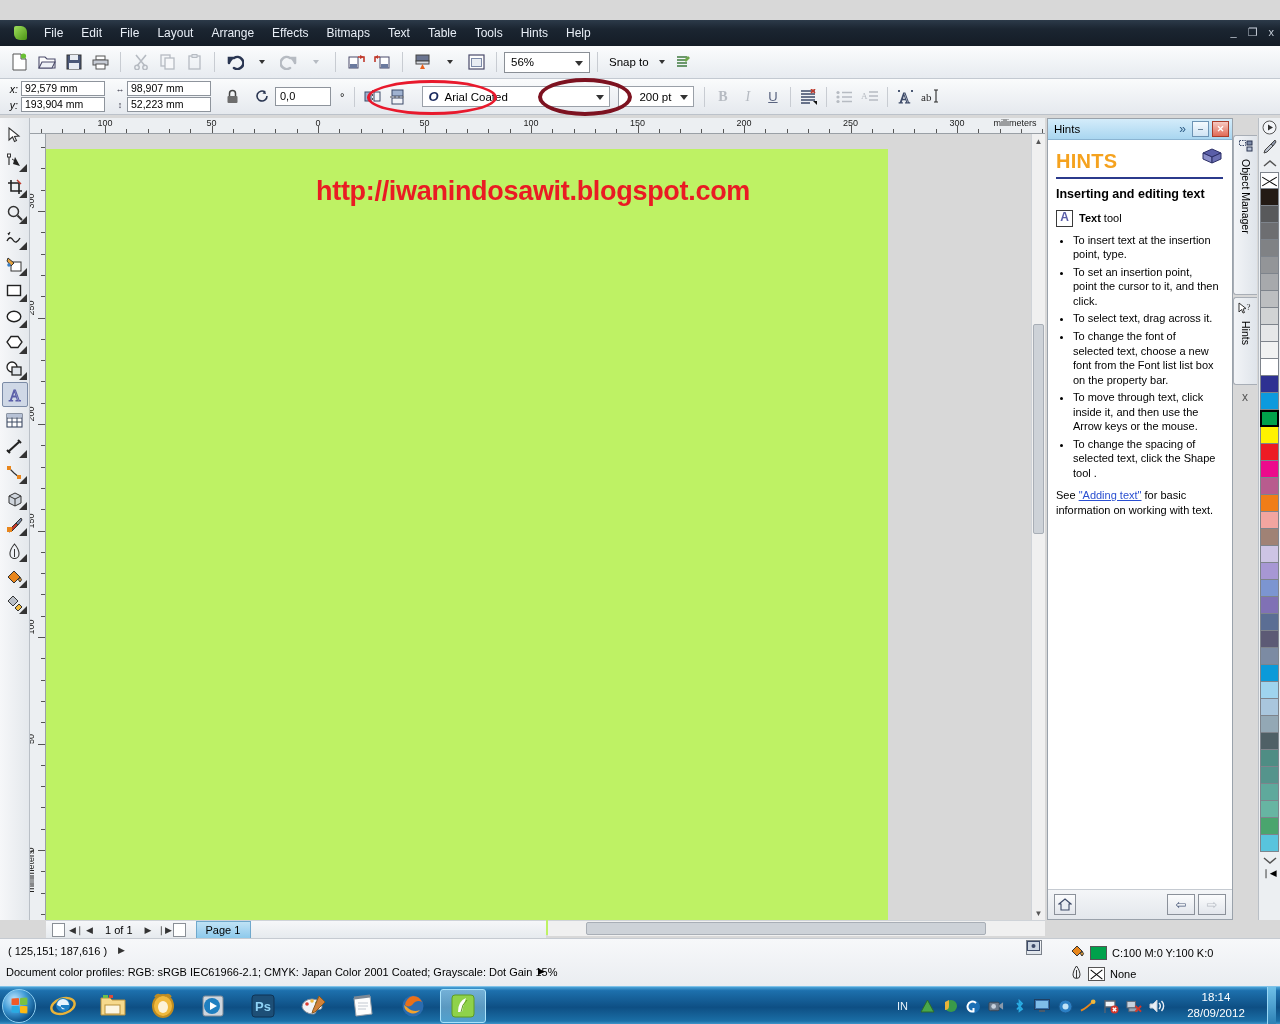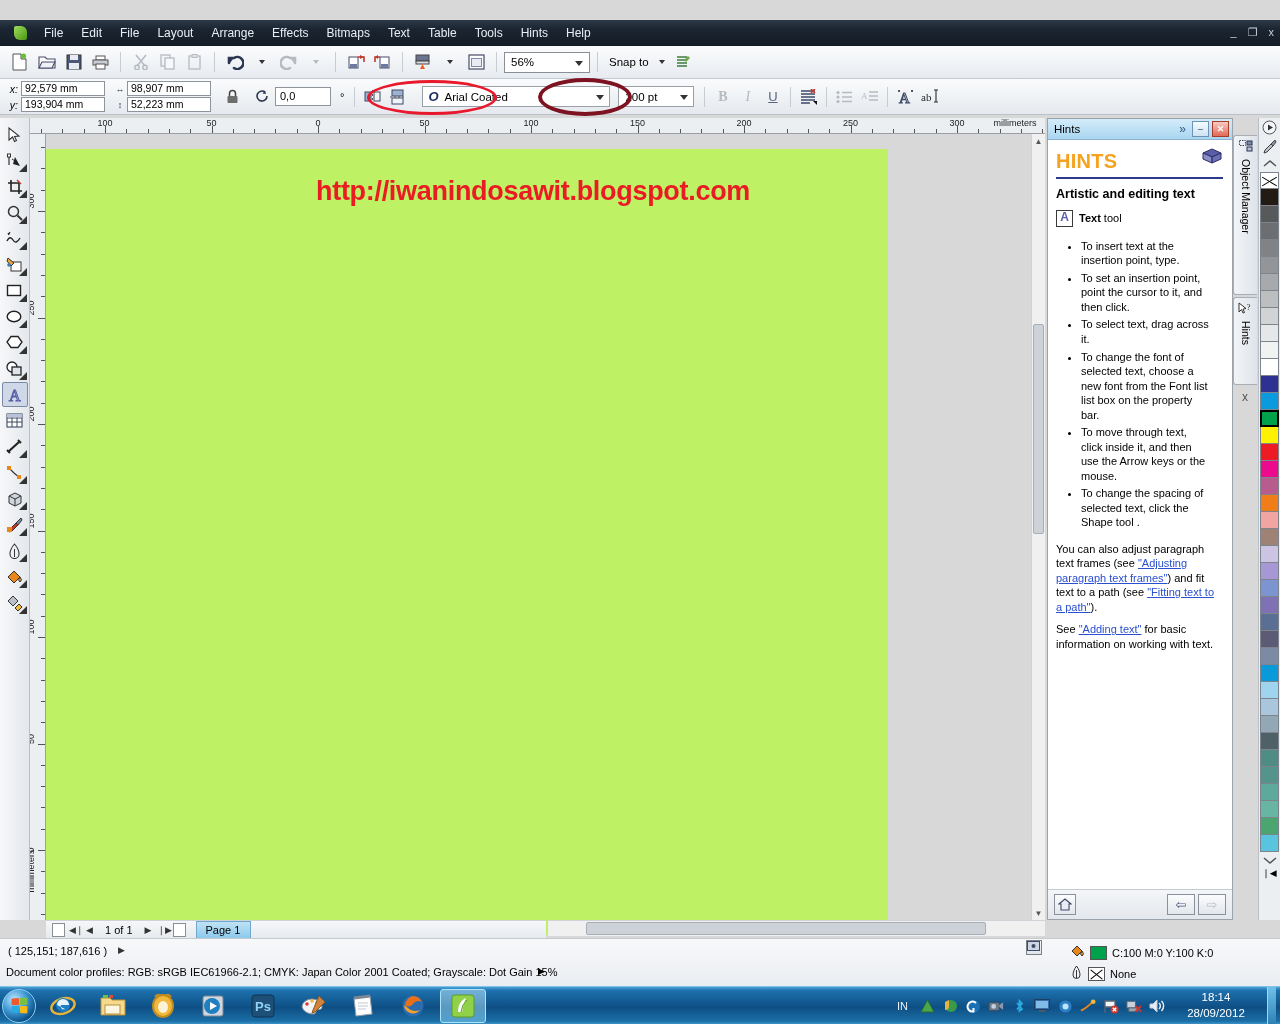--- a/index.html
+++ b/index.html
@@ -79,21 +79,21 @@
   .wh-ico{ width:14px;text-align:center;font-size:9px;color:#334;}
   .wh-fld{ width:84px;height:15px;border:1px solid #8e949c;background:#fff;font-size:10.5px;padding-left:3px;line-height:13px;}
   .rot-fld{ width:56px;height:19px;border:1px solid #8e949c;background:#fff;font-size:11px;padding-left:4px;line-height:17px;}
   .fontbox{
     width:188px;height:21px;border:1px solid #9aa0a8;background:#fff;
     display:flex;align-items:center;gap:6px;padding-left:5px;font-size:11.5px;position:relative;
   }
   .fontbox .fcaret{ position:absolute;right:5px;top:8px;border-left:4px solid transparent;border-right:4px solid transparent;border-top:5px solid #333;}
   .sizebox{
     width:76px;height:21px;border:1px solid #9aa0a8;background:#fff;
-    display:flex;align-items:center;padding-left:6px;font-size:11.5px;position:relative;
+    display:flex;align-items:center;padding-left:20px;font-size:11.5px;position:relative;
   }
   .sizebox .fcaret{ position:absolute;right:5px;top:8px;border-left:4px solid transparent;border-right:4px solid transparent;border-top:5px solid #333;}
   .grayglyph{ color:#b6bbc2; }
 
   
   .ellipse{ position:absolute; border-radius:50%; pointer-events:none; }
   #ell-font{ left:367px; top:80px; width:130px; height:35px; border:3px solid #e8192c; }
   #ell-size{ left:538px; top:78px; width:94px; height:38px; border:4px solid #7d1220; }
 
   
@@ -195,21 +195,21 @@
   .dt-b{ width:17px;height:16px; border:1px solid #6d94b4; background:linear-gradient(to bottom,#f4fafe,#cfe4f4);
          display:flex;align-items:center;justify-content:center; font-size:9px; color:#1d3d5c;}
   .dt-b.x{ background:linear-gradient(to bottom,#f7c9c2,#e06a56); border-color:#a93b28; color:#fff; font-weight:bold;}
   .hints-body{ padding:8px 9px 0 8px; font-size:11px; line-height:1.32; }
   .hints-h{ color:#f5a21e; font-size:20px; font-weight:bold; letter-spacing:.3px; }
   .hints-rule{ height:2px; background:#2b3a8c; margin:3px 0 7px; }
   .hints-sub{ font-size:12.5px; font-weight:bold; margin-bottom:7px; }
   .tooline{ display:flex; align-items:center; gap:6px; margin-bottom:6px; }
   .tool-a-box{ width:17px;height:17px;border:1.5px solid #3a3a3a;display:flex;align-items:center;justify-content:center;
                font-size:12px;font-weight:bold;color:#5a5ea8;}
-  .hint-ul{ margin:12px; padding-left:13px; }
+  .hint-ul{ margin:4px; padding-left:13px; }
   .hint-ul li{ margin-bottom:3px; }
   .hints-p{ margin:8px 0 0; }
   .hlink{ color:#2a4fd0; text-decoration:underline; }
   .docker-foot{
     position:absolute; left:0; bottom:0; width:184px; height:30px;
     background:linear-gradient(to bottom,#f4f6f8,#e3e7ec); border-top:1px solid #c5cad1;
     display:flex; align-items:center; padding:0 6px;
   }
   .df-home{ width:22px;height:21px;border:1px solid #8b919a;background:linear-gradient(to bottom,#fbfcfd,#e2e6ec);
             display:flex;align-items:center;justify-content:center;}
@@ -828,36 +828,33 @@
         <div class="hints-h">HINTS</div>
         <span>
           <svg width="22" height="20" viewBox="0 0 22 20">
               <path d="M2 5 L11 1 L20 5 L11 9z" fill="#5a5ea8" stroke="#2b2e66"></path>
               <path d="M2 5 v6 L11 15 V9z" fill="#8a8ec9" stroke="#2b2e66"></path>
               <path d="M20 5 v6 L11 15 V9z" fill="#6b6fb3" stroke="#2b2e66"></path>
             </svg>
         </span>
       </div>
       <div class="hints-rule"></div>
-      <div class="hints-sub">Artistic and editing text</div>
+      <div class="hints-sub">Inserting and editing text</div>
       <div class="tooline">
         <span class="tool-a-box">A</span>
         <span><b>Text</b><span> tool</span></span>
       </div>
       <ul class="hint-ul">
         <li>To insert text at the insertion point, type.</li>
         <li>To set an insertion point, point the cursor to it, and then click.</li>
         <li>To select text, drag across it.</li>
         <li>To change the font of selected text, choose a new font from the Font list list box on the property bar.</li>
         <li>To move through text, click inside it, and then use the Arrow keys or the mouse.</li>
         <li>To change the spacing of selected text, click the Shape tool .</li>
       </ul>
-      <p class="hints-p">
-        <span>You can also adjust paragraph text frames (see </span><a class="hlink">"Adjusting paragraph text frames"</a><span>) and fit text to a path (see </span><a class="hlink">"Fitting text to a path"</a><span>).</span>
-      </p>
       <p class="hints-p">
         <span>See </span><a class="hlink">"Adding text"</a><span> for basic information on working with text.</span>
       </p>
     </div>
     <div class="docker-foot">
       <div class="df-home">
         <svg width="14" height="13" viewBox="0 0 14 13">
             <path d="M7 1 L13 6 H11 V12 H3 V6 H1z" fill="#e9edf3" stroke="#3d4a68" stroke-width="1.1"></path>
           </svg>
       </div>

